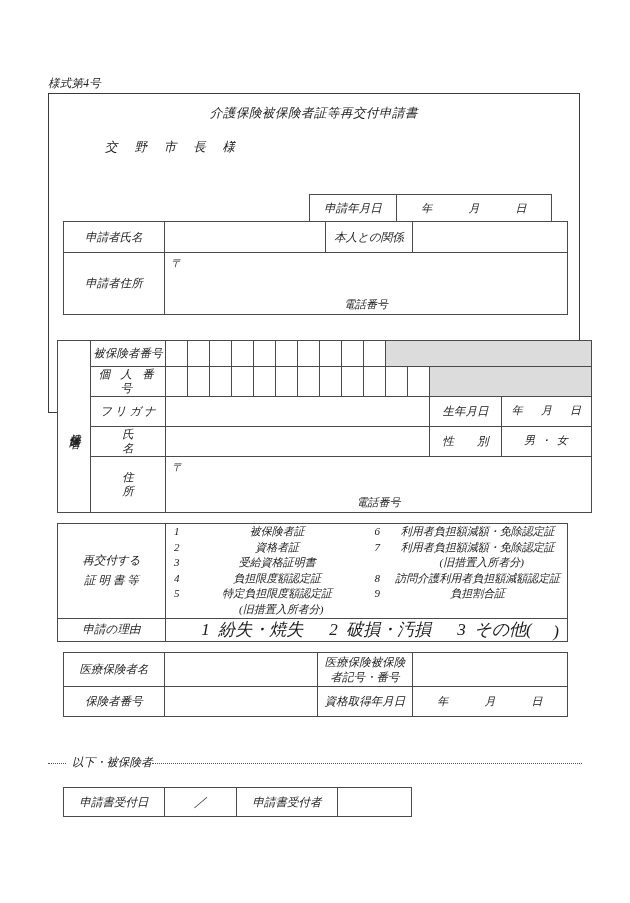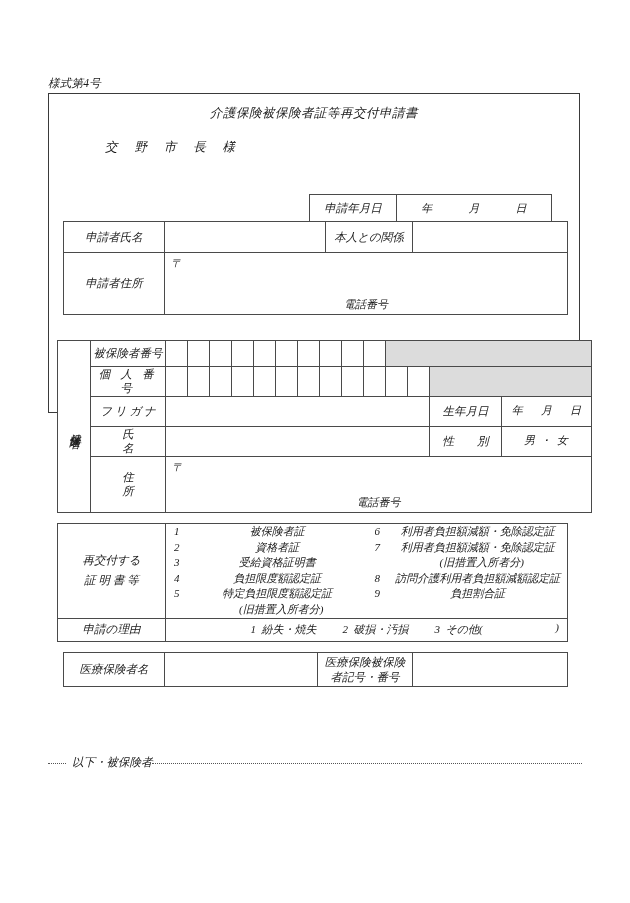--- a/index.html
+++ b/index.html
@@ -182,21 +182,21 @@
   .cert-txt { flex: 1 1 auto; }
   .cert-sub { padding-left: 30px; line-height: 1.42; }
   .cert-lbl-inner {
     line-height: 1.7;
     font-size: 11.5px;
   }
   .reason-cell {
     text-align: left;
     padding: 2px 0 2px 8px;
     position: relative;
-    font-size: 11px;
+    font-size: 17px;
   }
   .reason-cell .r2 { margin-left: 26px; }
   .reason-cell .r3 { margin-left: 26px; }
   .paren-close {
     position: absolute;
     right: 8px;
     top: 2px;
   }
 
   
@@ -472,23 +472,47 @@
     <tbody>
         <tr>
       <td class="lbl" style="height:33px">医療保険者名</td>
       <td></td>
       <td class="lbl">
         <div>医療保険被保険</div>
         <div>者記号・番号</div>
       </td>
       <td></td>
     </tr>
+    <tr>
+      <td class="lbl" style="height:29px">保険者番号</td>
+      <td></td>
+      <td class="lbl">資格取得年月日</td>
+      <td class="ymd">
+        <span style="margin-right:36px">年</span><span style="margin-right:36px">月</span><span>日</span>
+      </td>
+    </tr>
   </tbody>
     </table>
 
   <div class="abs" id="city-divider">
     <span class="dots-left"></span>
     <span class="dlabel jp">以下・被保険者</span>
     <span class="dots-right"></span>
   </div>
 
+  <table class="abs form" id="city-table">
+    <colgroup>
+        <col style="width:101px">
+        <col style="width:72px">
+        <col style="width:101px">
+        <col style="width:74px">
+      </colgroup>
+    <tbody>
+        <tr>
+      <td class="lbl" style="height:28px">申請書受付日</td>
+      <td class="slash">／</td>
+      <td class="lbl">申請書受付者</td>
+      <td></td>
+    </tr>
+  </tbody>
+    </table>
 
 </div>
 
 </body></html>

